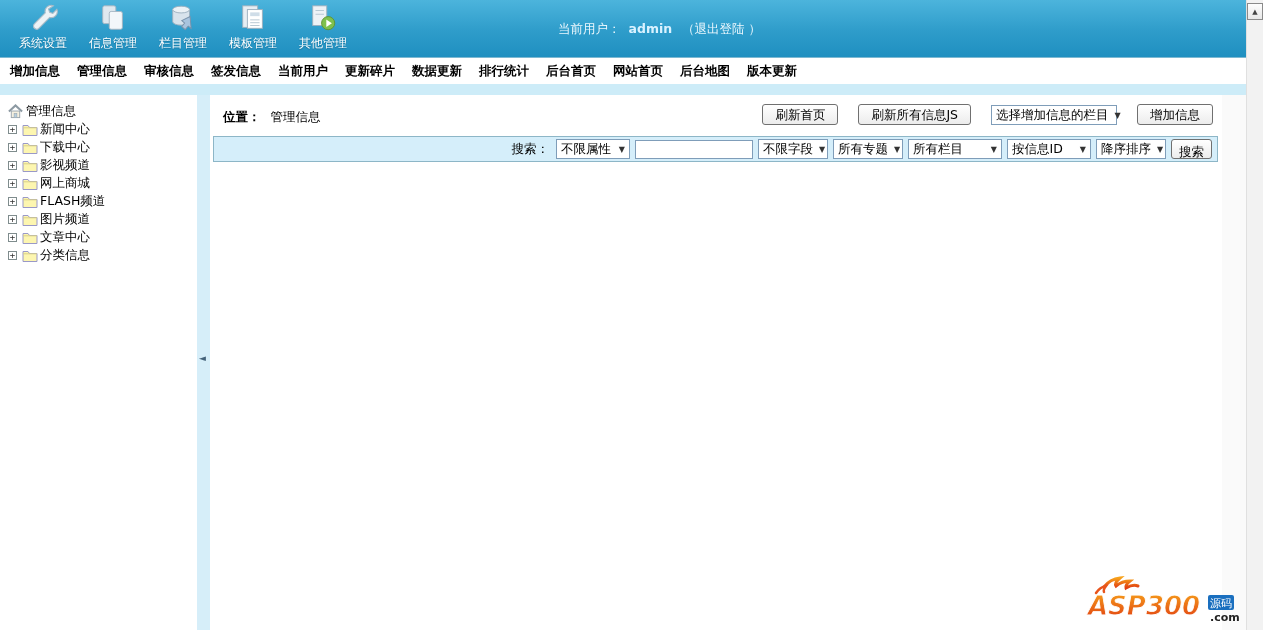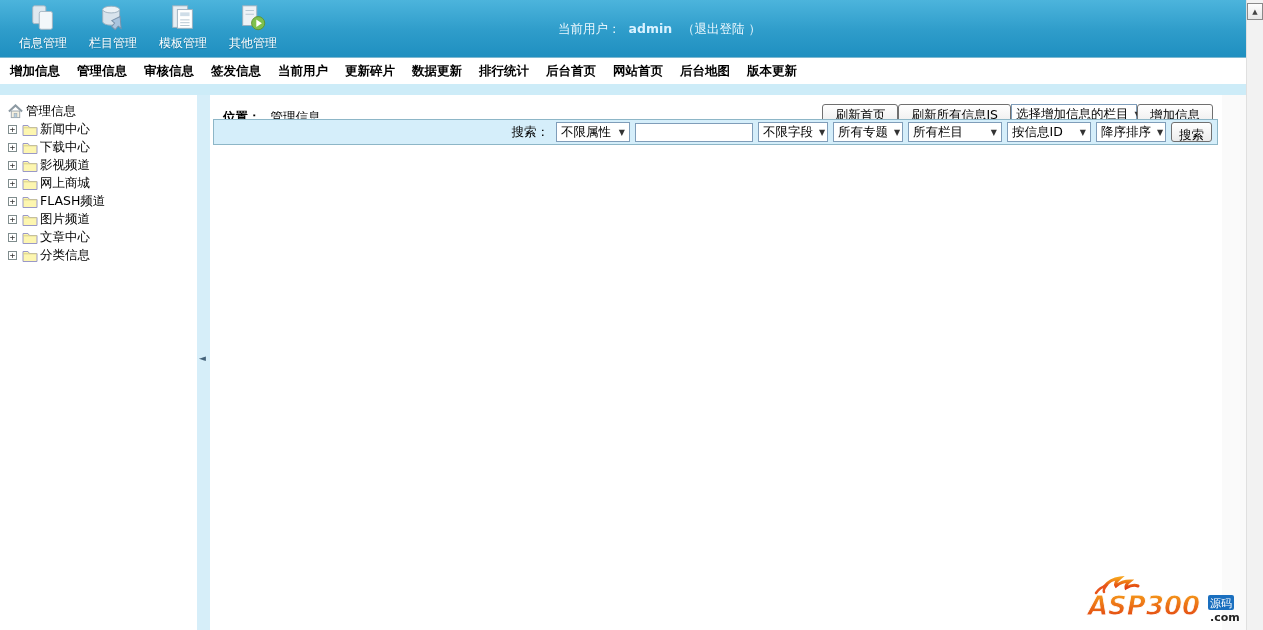--- a/index.html
+++ b/index.html
@@ -44,36 +44,36 @@
 
   
   .divider { position:absolute; left:197px; top:95px; width:13px; height:535px; background:#d6eef9; cursor:pointer; }
   .collapse-arrow { position:absolute; left:2px; top:258px; font-size:9px; color:#45637a; }
 
   
   .content { position:absolute; left:210px; top:95px; width:1012px; height:535px; background:#fff; }
   .content-header { position:relative; height:40px; }
   .breadcrumb { position:absolute; left:13px; top:14px; font-size:12.5px; }
   .breadcrumb .bc-label { font-weight:bold; margin-right:10px;margin-top:16px; }
-  .actions { position:absolute; right:9px; top:9px; display:flex; align-items:flex-start; gap:0; }
+  .actions { position:absolute; right:9px; top:9px; display:flex; align-items:flex-end; gap:20px; }
   .btn {
     background:linear-gradient(to bottom,#ffffff,#ececec);
     border:1px solid #707070; border-radius:3px;
     font-size:12.5px; padding:2px 12px; height:21px; line-height:16px; cursor:pointer; white-space:nowrap;
     font-family:"DejaVu Sans","Liberation Sans",sans-serif;
   }
   .select {
     background:#fff; border:1px solid #7f9db9; height:20px;
     display:inline-flex; align-items:center; justify-content:space-between;
     padding:0 4px; font-size:12.5px; cursor:pointer; white-space:nowrap;
   }
   .select-arrow { font-size:8px; color:#333; margin-left:6px; }
 
   .search-bar {
-    position:absolute; left:3px; top:24px; width:1005px; height:26px;
+    position:absolute; left:3px; top:41px; width:1005px; height:26px;
     background:#d5eefa; border:1px solid #8db6c7;
     display:flex; align-items:center; justify-content:flex-end; gap:5px; padding-right:5px;
   }
   .search-label { font-size:12.5px; margin-right:2px; }
   .search-input { width:118px; height:19px; border:1px solid #7f9db9; background:#fff; font-size:12px; padding:0 3px; }
   .btn-small { padding:4px 7px; height:20px; line-height:15px; }
 
   
   .right-gutter { position:absolute; left:1222px; top:95px; width:24px; height:535px; background:#fafafa; }
   .scrollbar { position:absolute; left:1246px; top:0; width:17px; height:630px; background:#f2f2f2; border-left:1px solid #e0e0e0; }
@@ -91,20 +91,28 @@
   .ico { display:block; }
 </style>
 </head>
 <body>
 
 <div class="screen">
 
   <div class="header">
     <div class="nav-items">
 
+      <div class="nav-item">
+        <span class="icon">
+          <svg class="ico" width="30" height="30" viewBox="0 0 32 32">
+            <path d="M27 3 a6.5 6.5 0 0 0 -8.6 7.6 L7 22 a3.4 3.4 0 1 0 4.8 4.8 L23.2 15.4 a6.5 6.5 0 0 0 7.6-8.6 l-4.3 4.3 -3.4-1.2 -1.2-3.4 z" fill="#edf2f6" stroke="#a9bcc8" stroke-width="1.2"></path>
+          </svg>
+        </span>
+        <span class="nav-label">系统设置</span>
+      </div>
 
       <div class="nav-item">
         <span class="icon">
           <svg class="ico" width="30" height="30" viewBox="0 0 32 32">
             <rect x="5" y="3" width="14" height="19" rx="2" fill="#dfe8ef" stroke="#a3b4c2"></rect>
             <rect x="12" y="9" width="14" height="19" rx="2" fill="#f3f7fa" stroke="#a3b4c2"></rect>
           </svg>
         </span>
         <span class="nav-label">信息管理</span>
       </div>

